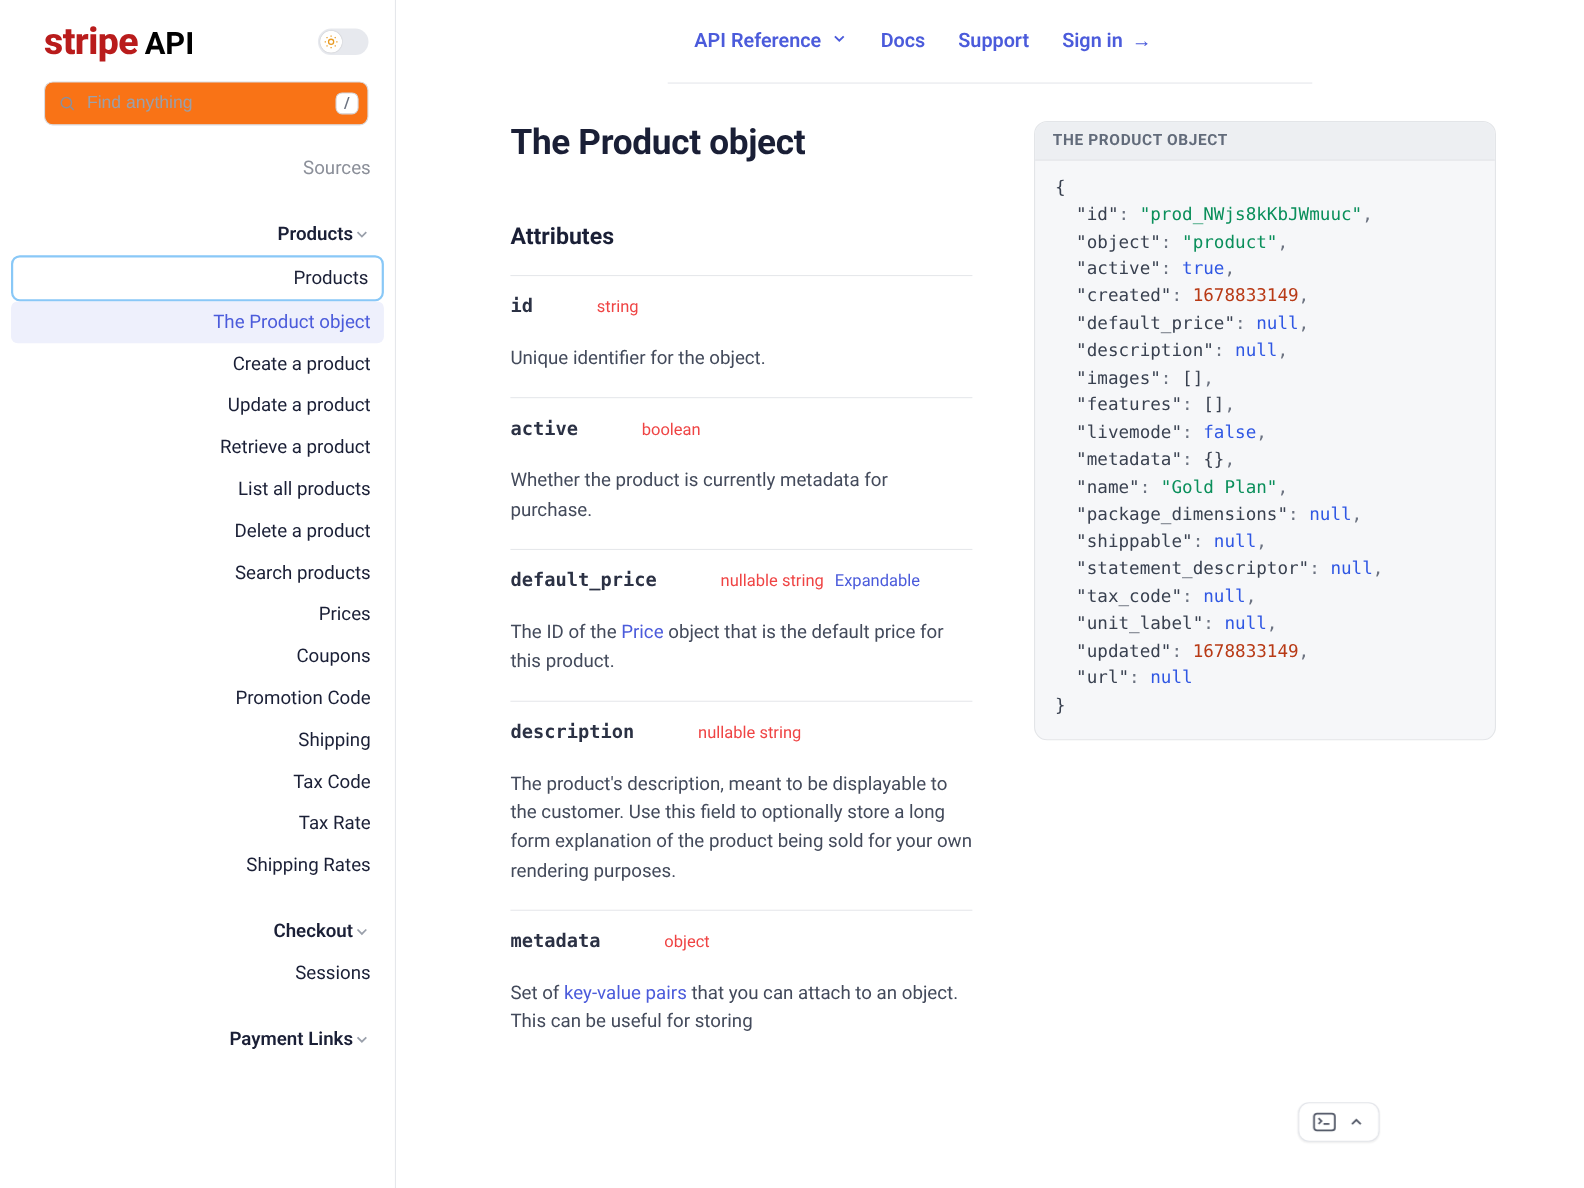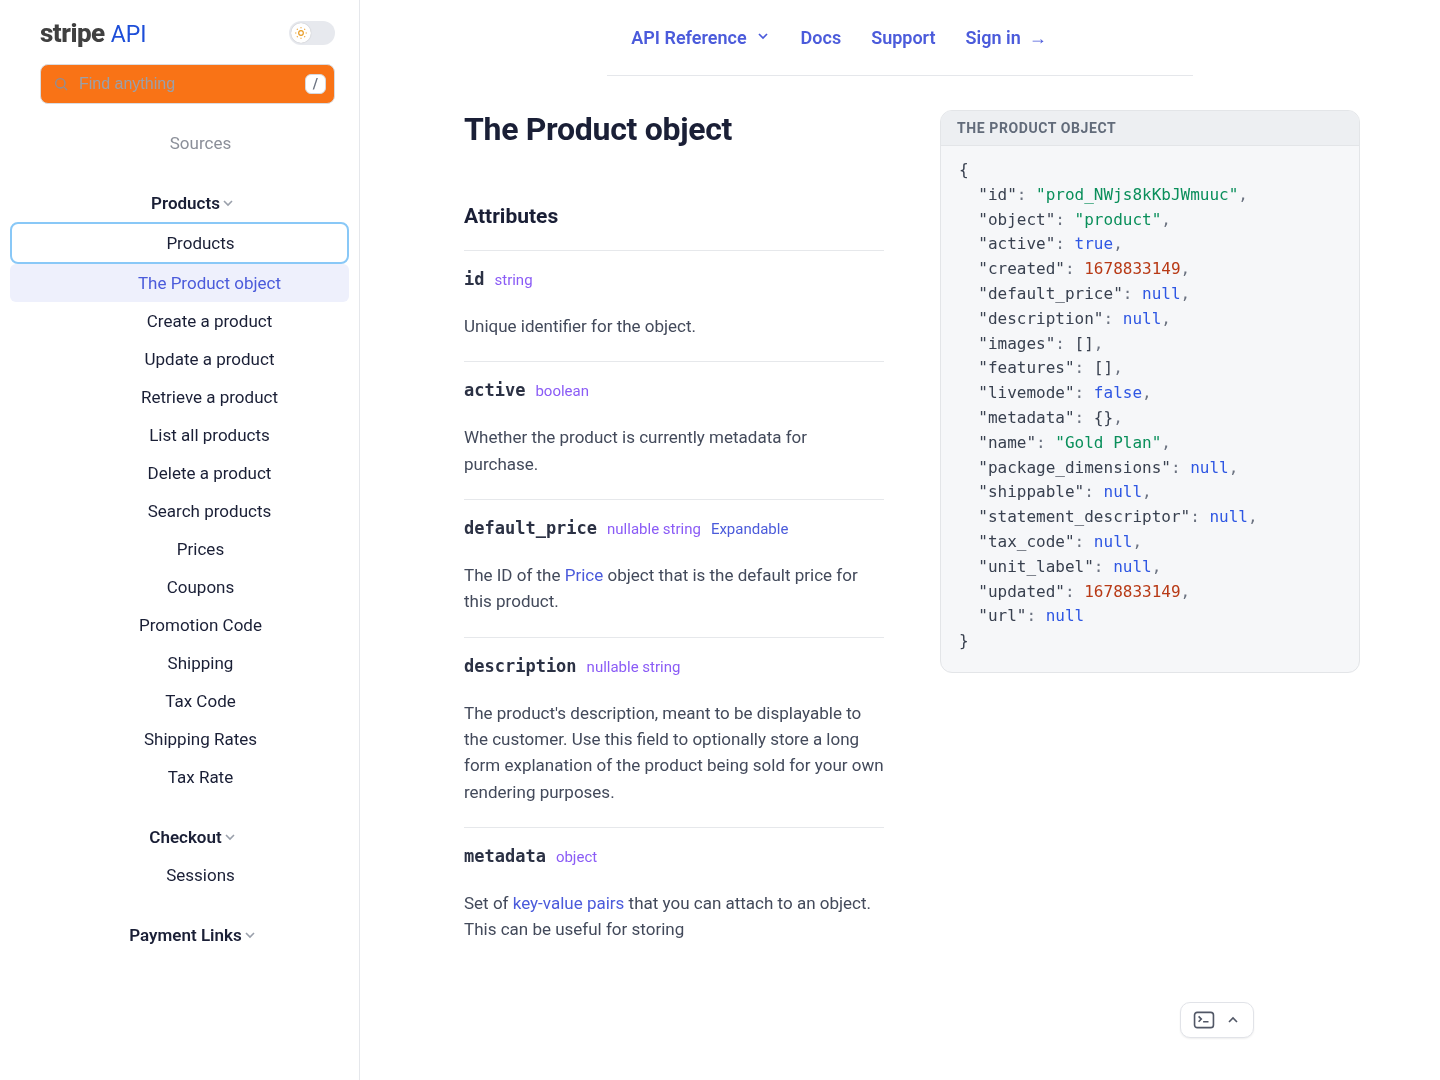--- a/index.html
+++ b/index.html
@@ -37,22 +37,22 @@
     border-right: 1.5px solid var(--border);
     background: var(--sidebar-bg);
     padding-top: 14px;
     flex: none;
   }
   .side-head {
     display:flex; align-items:center; justify-content:space-between;
     padding: 4px 24px 6px 40px;
   }
   .logo { display:flex; align-items:baseline; gap:6px; font-weight:800; }
-  .logo-stripe { color:#404040; font-size:26px; letter-spacing:-0.5px; }
-  .logo-api { color:#1d4ed8; font-size:23px; font-weight:400; }
+  .logo-stripe { color:#b91c1c; font-size:34px; letter-spacing:-0.5px; }
+  .logo-api { color:#000000; font-size:28px; font-weight:700; }
   .theme-toggle {
     width:46px; height:24px; border-radius:12px; background:#e7e9ee;
     position:relative; display:flex; align-items:center;
   }
   .theme-toggle .knob {
     position:absolute; left:2px; width:20px; height:20px; border-radius:50%;
     background:#fff; box-shadow:0 0 1px rgba(0,0,0,0.3);
     display:flex; align-items:center; justify-content:center; color:#e89b23; font-size:12px;
   }
   .search-wrap { padding: 10px 24px 6px 40px; }
@@ -65,21 +65,21 @@
     flex:1; border:none; background:transparent; outline:none; font-size:16px; color:var(--text);
   }
   .search input::placeholder { color:#9aa0ab; }
   .kbd {
     border:1px solid #d5d8de; border-radius:6px; background:#fff;
     font-size:14px; padding:1px 7px; color:#6b7280; font-weight:600;
   }
   .nav { padding: 14px 10px 0 10px; font-size:17px; }
   .nav a, .nav .row { text-decoration:none; color:var(--text); }
   .nav .row {
-    display:flex; align-items:center; justify-content:center;
+    display:flex; align-items:center; justify-content:flex-end;
     padding: 9px 12px 9px 40px; border-radius:8px; cursor:pointer;
   }
   .nav .section-title { font-weight:600; }
   .nav .child { padding-left: 54px; }
   .nav .grandchild { padding-left: 72px; }
   .nav .muted { color:#8b8f99; }
   .nav .selected-outline {
     background:#fff; border:2px solid var(--selected-border); border-radius:8px;
   }
   .nav .selected-sub {
@@ -104,21 +104,21 @@
   .col-right { flex:1; min-width:0; }
   h1.page-title { font-size:32px; font-weight:750; margin:0 0 56px 0; letter-spacing:-0.3px; }
   h3.attributes { font-size:21px; font-weight:700; margin:17px 0 22px 0; }
   .attr {
     border-top:1px solid #e6e8eb; padding:18px 0 22px 0;
   }
   .attr .name {
     font-family: ui-monospace, SFMono-Regular, Menlo, Consolas, monospace;
     font-weight:700; font-size:17px; color:#2b3144; margin-right:10px;
   }
-  .attr .type { color:#8b5cf6; font-size:15px; }
+  .attr .type { color:#ef4444; font-size:15px;margin-left:48px; }
   .attr .badge-link { color: var(--linklike); font-size:15px; margin-left:10px; }
   .attr .desc { margin-top:24px; font-size:17px; color:#434a5b; line-height:1.55; }
   .attr .desc .inline-link { color: var(--linklike); }
   
   .code-panel {
     border:1px solid var(--code-border); border-radius:12px; overflow:hidden;
     background:#f6f7f9; width:420px;
   }
   .code-panel .head {
     padding:9px 16px; font-size:14px; font-weight:700; color:#626b7a; letter-spacing:0.6px;
@@ -226,24 +226,24 @@
       <div class="row child">
           <span>Promotion Code</span>
         </div>
       <div class="row child">
           <span>Shipping</span>
         </div>
       <div class="row child">
           <span>Tax Code</span>
         </div>
       <div class="row child">
+          <span>Tax Rate</span>
+        </div>
+      <div class="row child">
           <span>Shipping Rates</span>
-        </div>
-      <div class="row child">
-          <span>Tax Rate</span>
         </div>
 
       <div class="spacer-md"></div>
       <div class="row section-title" style="padding-left:40px">
         <span>Checkout</span>
         <span class="chev">
           <svg width="16" height="16" viewBox="0 0 24 24" fill="none" stroke="currentColor" stroke-width="2.4">
               <path d="m6 9 6 6 6-6"></path>
             </svg>
         </span>

